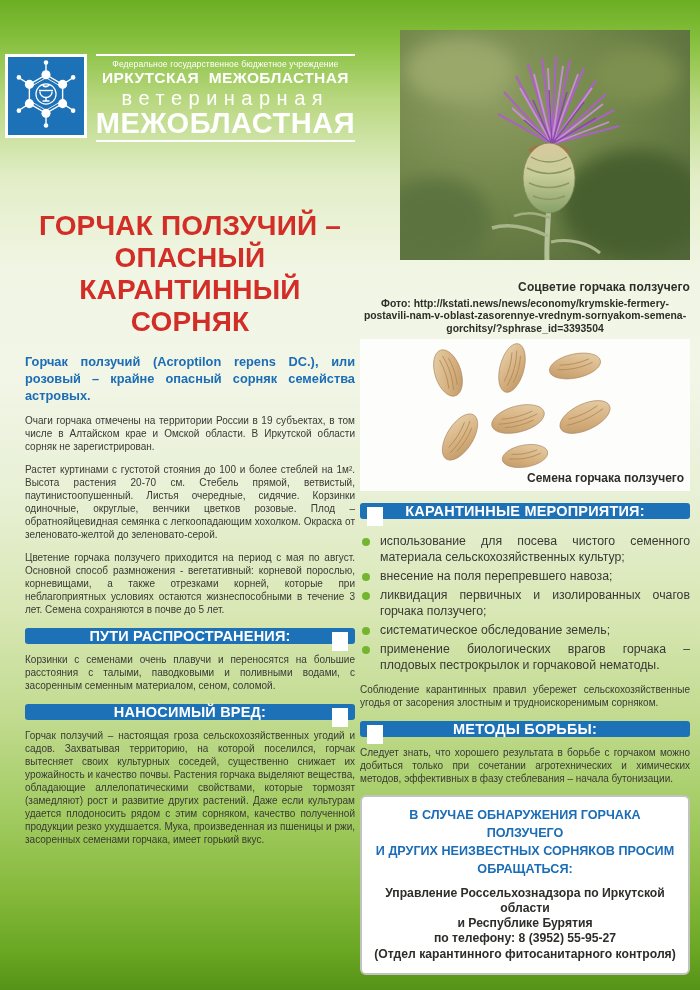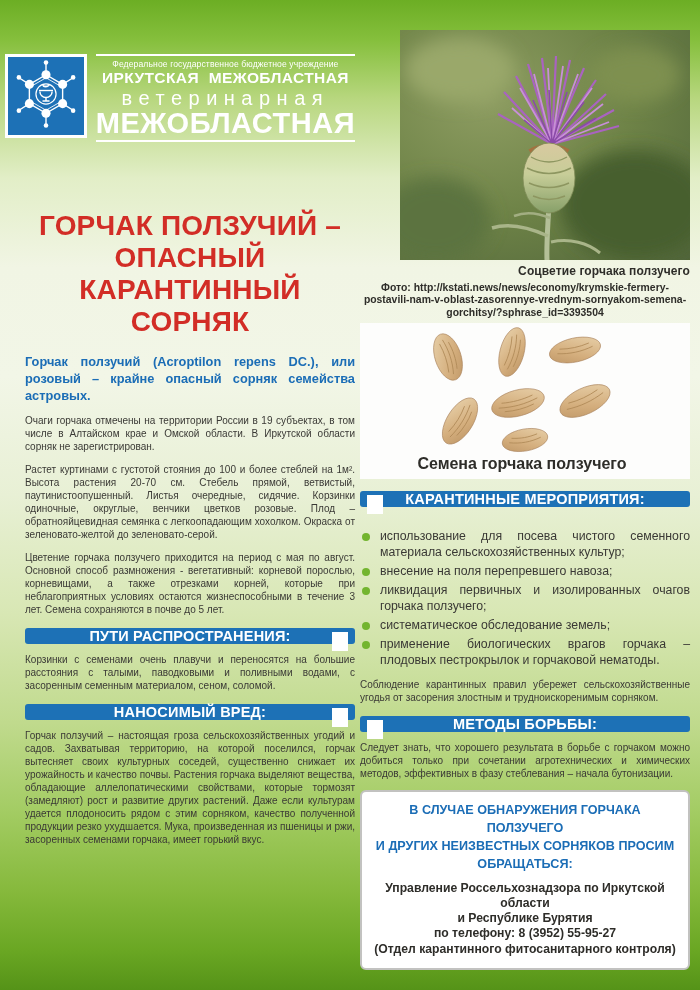--- a/index.html
+++ b/index.html
@@ -51,42 +51,42 @@
   .bar {
     position:relative; margin-top:12px; height:16px; background:#1d71b6;
     border-radius:3px; display:flex; align-items:center; justify-content:center;
   }
   .bar-label { color:#fff; font-weight:bold; font-size:14.5px; letter-spacing:0.2px; }
   .bar-sq { position:absolute; top:4px; width:16px; height:19px; background:#ffffff; }
   .sq-right .bar-sq { right:7px; }
   .sq-left  .bar-sq { left:7px; }
 
   
-  .bullets { margin-top:22px; }
+  .bullets { margin-top:15px; }
   .bullet { display:flex; margin-top:3px; }
   .bullet .dot {
     flex:0 0 auto; width:8px; height:8px; border-radius:50%;
     background:#73b52f; margin:4px 10px 0 2px;
   }
   .bullet .txt { color:#3a3935; font-size:12.3px; line-height:1.3; text-align:justify; }
 
   
   .flower-photo { width:290px; height:230px; margin:30px 0 0 auto; display:block; }
   .photo-caption {
-    margin-top:4px; text-align:right; font-weight:bold; font-size:12px;
+    margin-top:20px; text-align:right; font-weight:bold; font-size:12px;
     color:#2e2d29; letter-spacing:0.1px;
   }
   .photo-credit {
     margin-top:4px; text-align:center; font-weight:bold; font-size:10.4px;
     line-height:1.18; color:#2e2d29; overflow-wrap:break-word; word-break:break-word;
   }
   .seeds-box { margin-top:4px; background:#fdfdfc; width:330px; }
   .seeds-box svg { display:block; }
   .seeds-caption {
-    text-align:center; font-weight:bold; font-size:16px; color:#2e2d29;
+    text-align:right; font-weight:bold; font-size:12px; color:#2e2d29;
     padding:0 6px 6px 0; background:#fdfdfc;
   }
 
   
   .contact {
     margin-top:10px; background:#ffffff; border:2px solid #c2c2c0;
     border-radius:6px; padding:9px 8px 11px; text-align:center;
   }
   .contact-heading {
     color:#1b6db6; font-weight:bold; font-size:12.6px; line-height:1.45;

